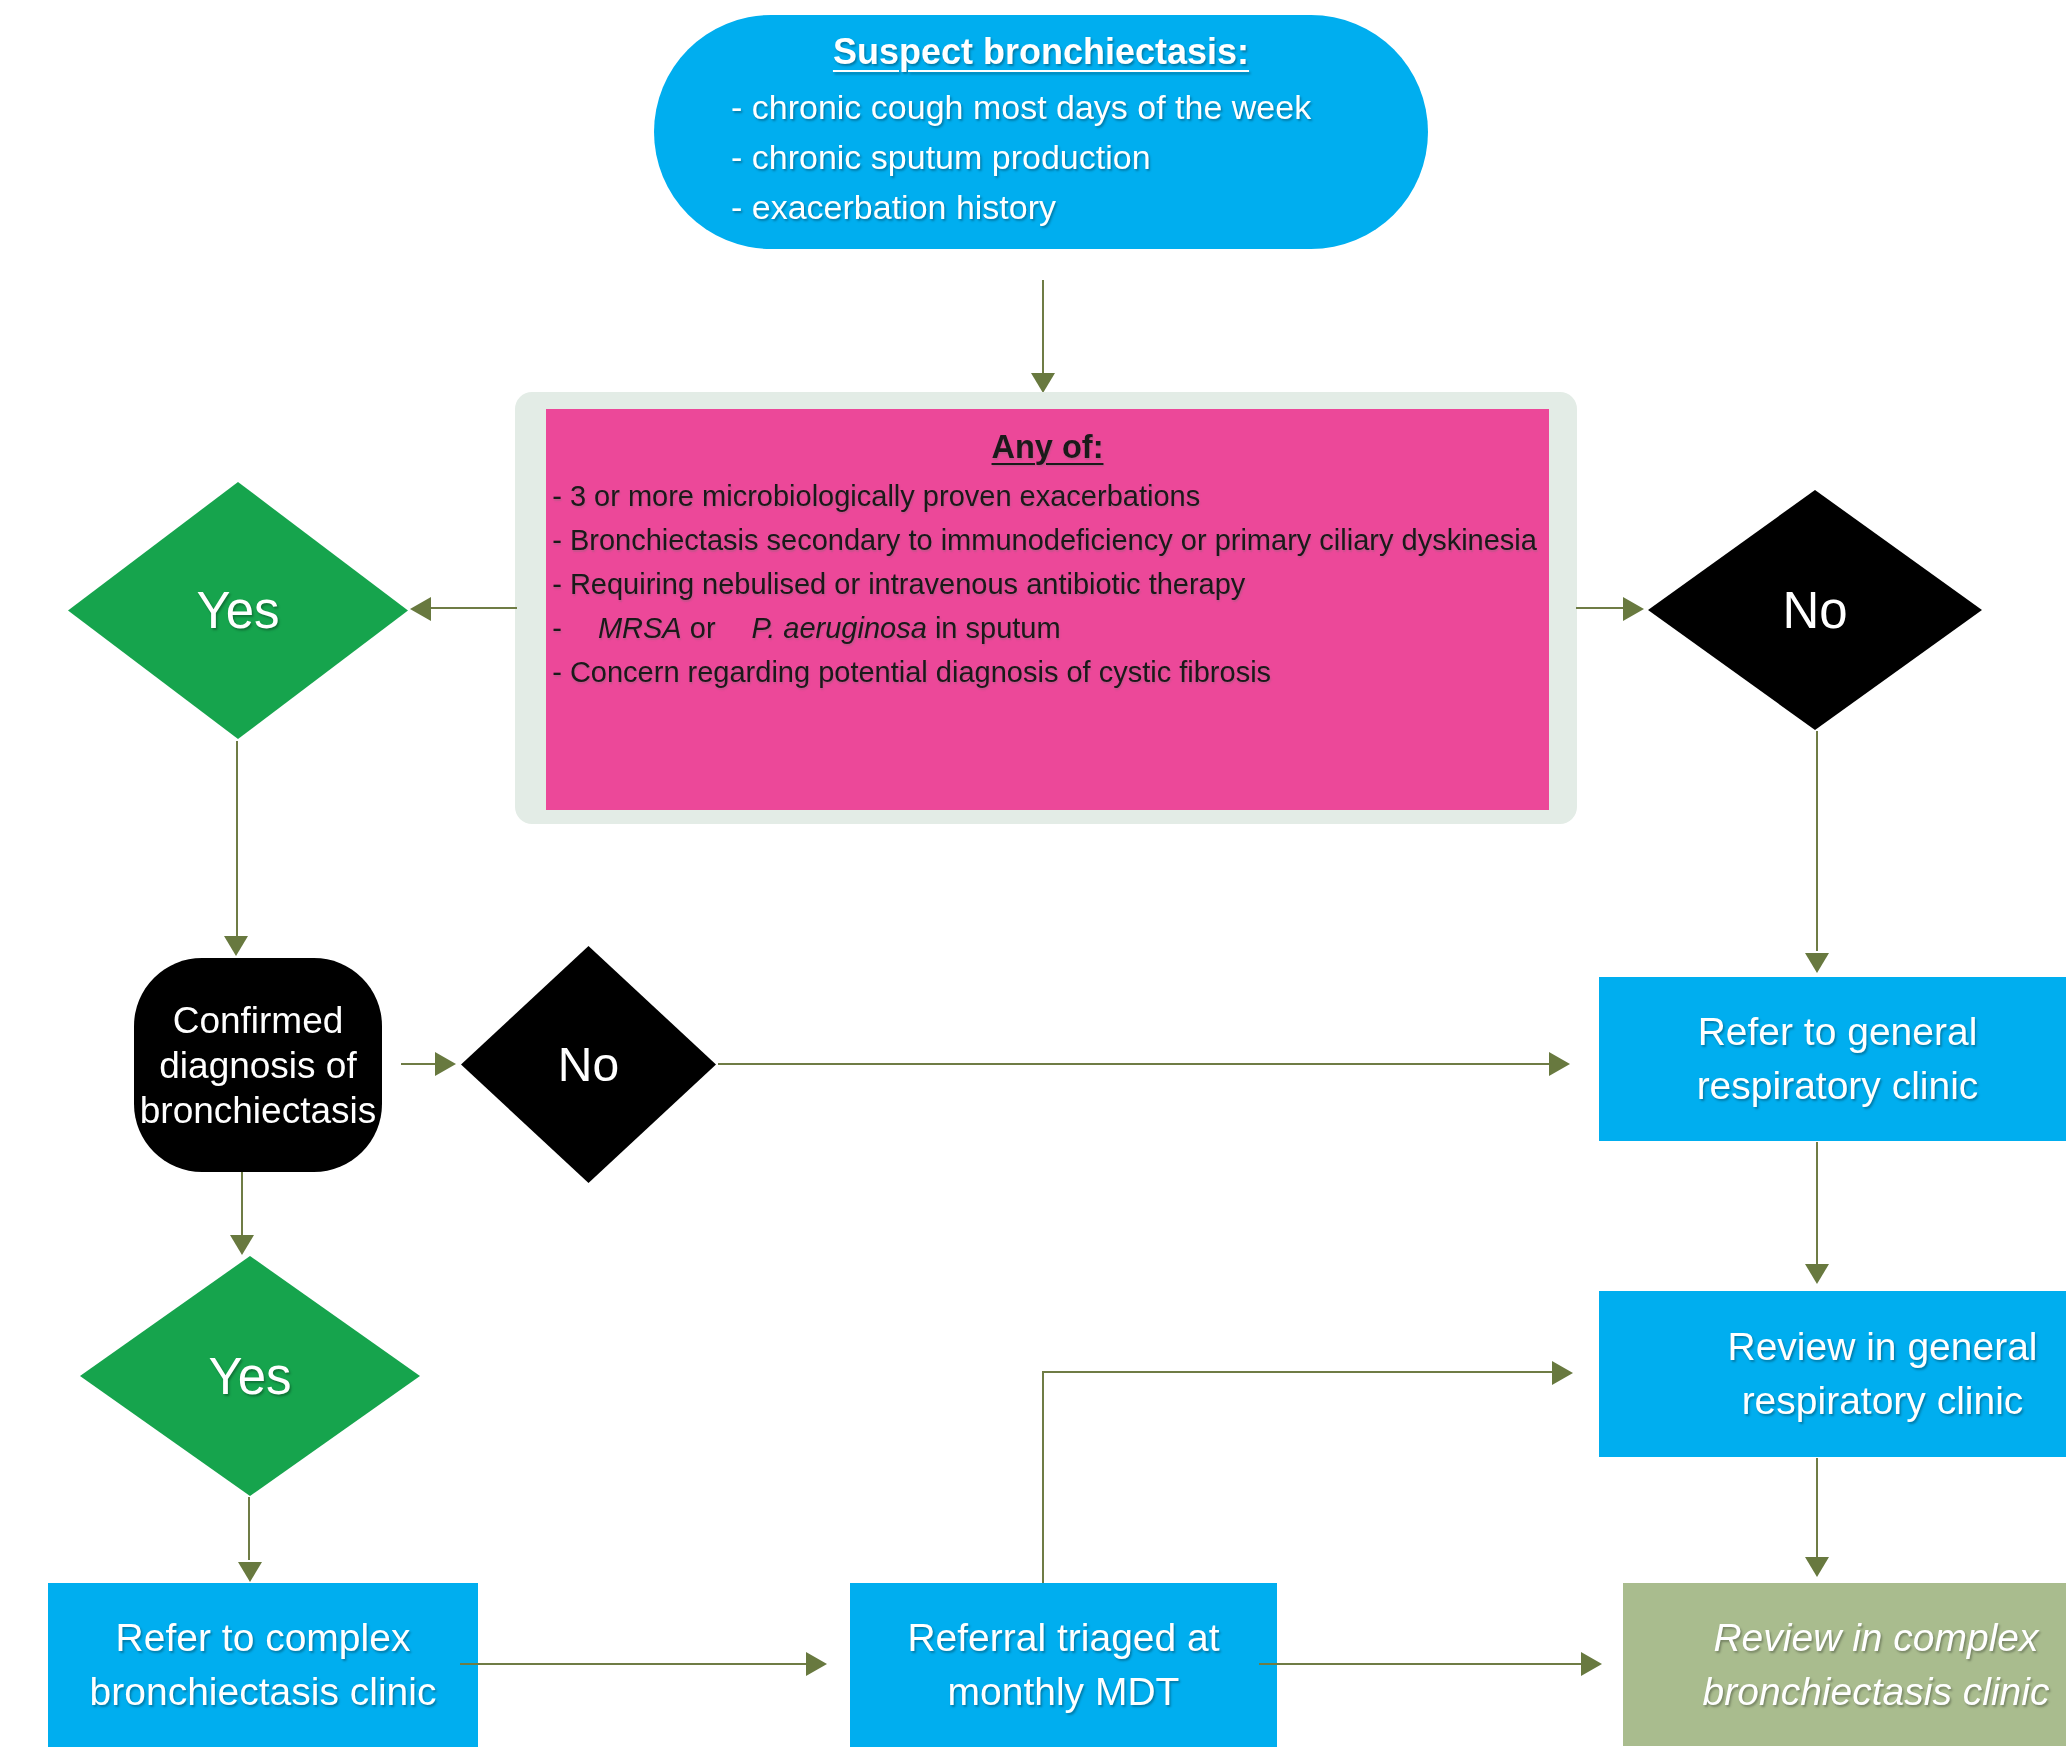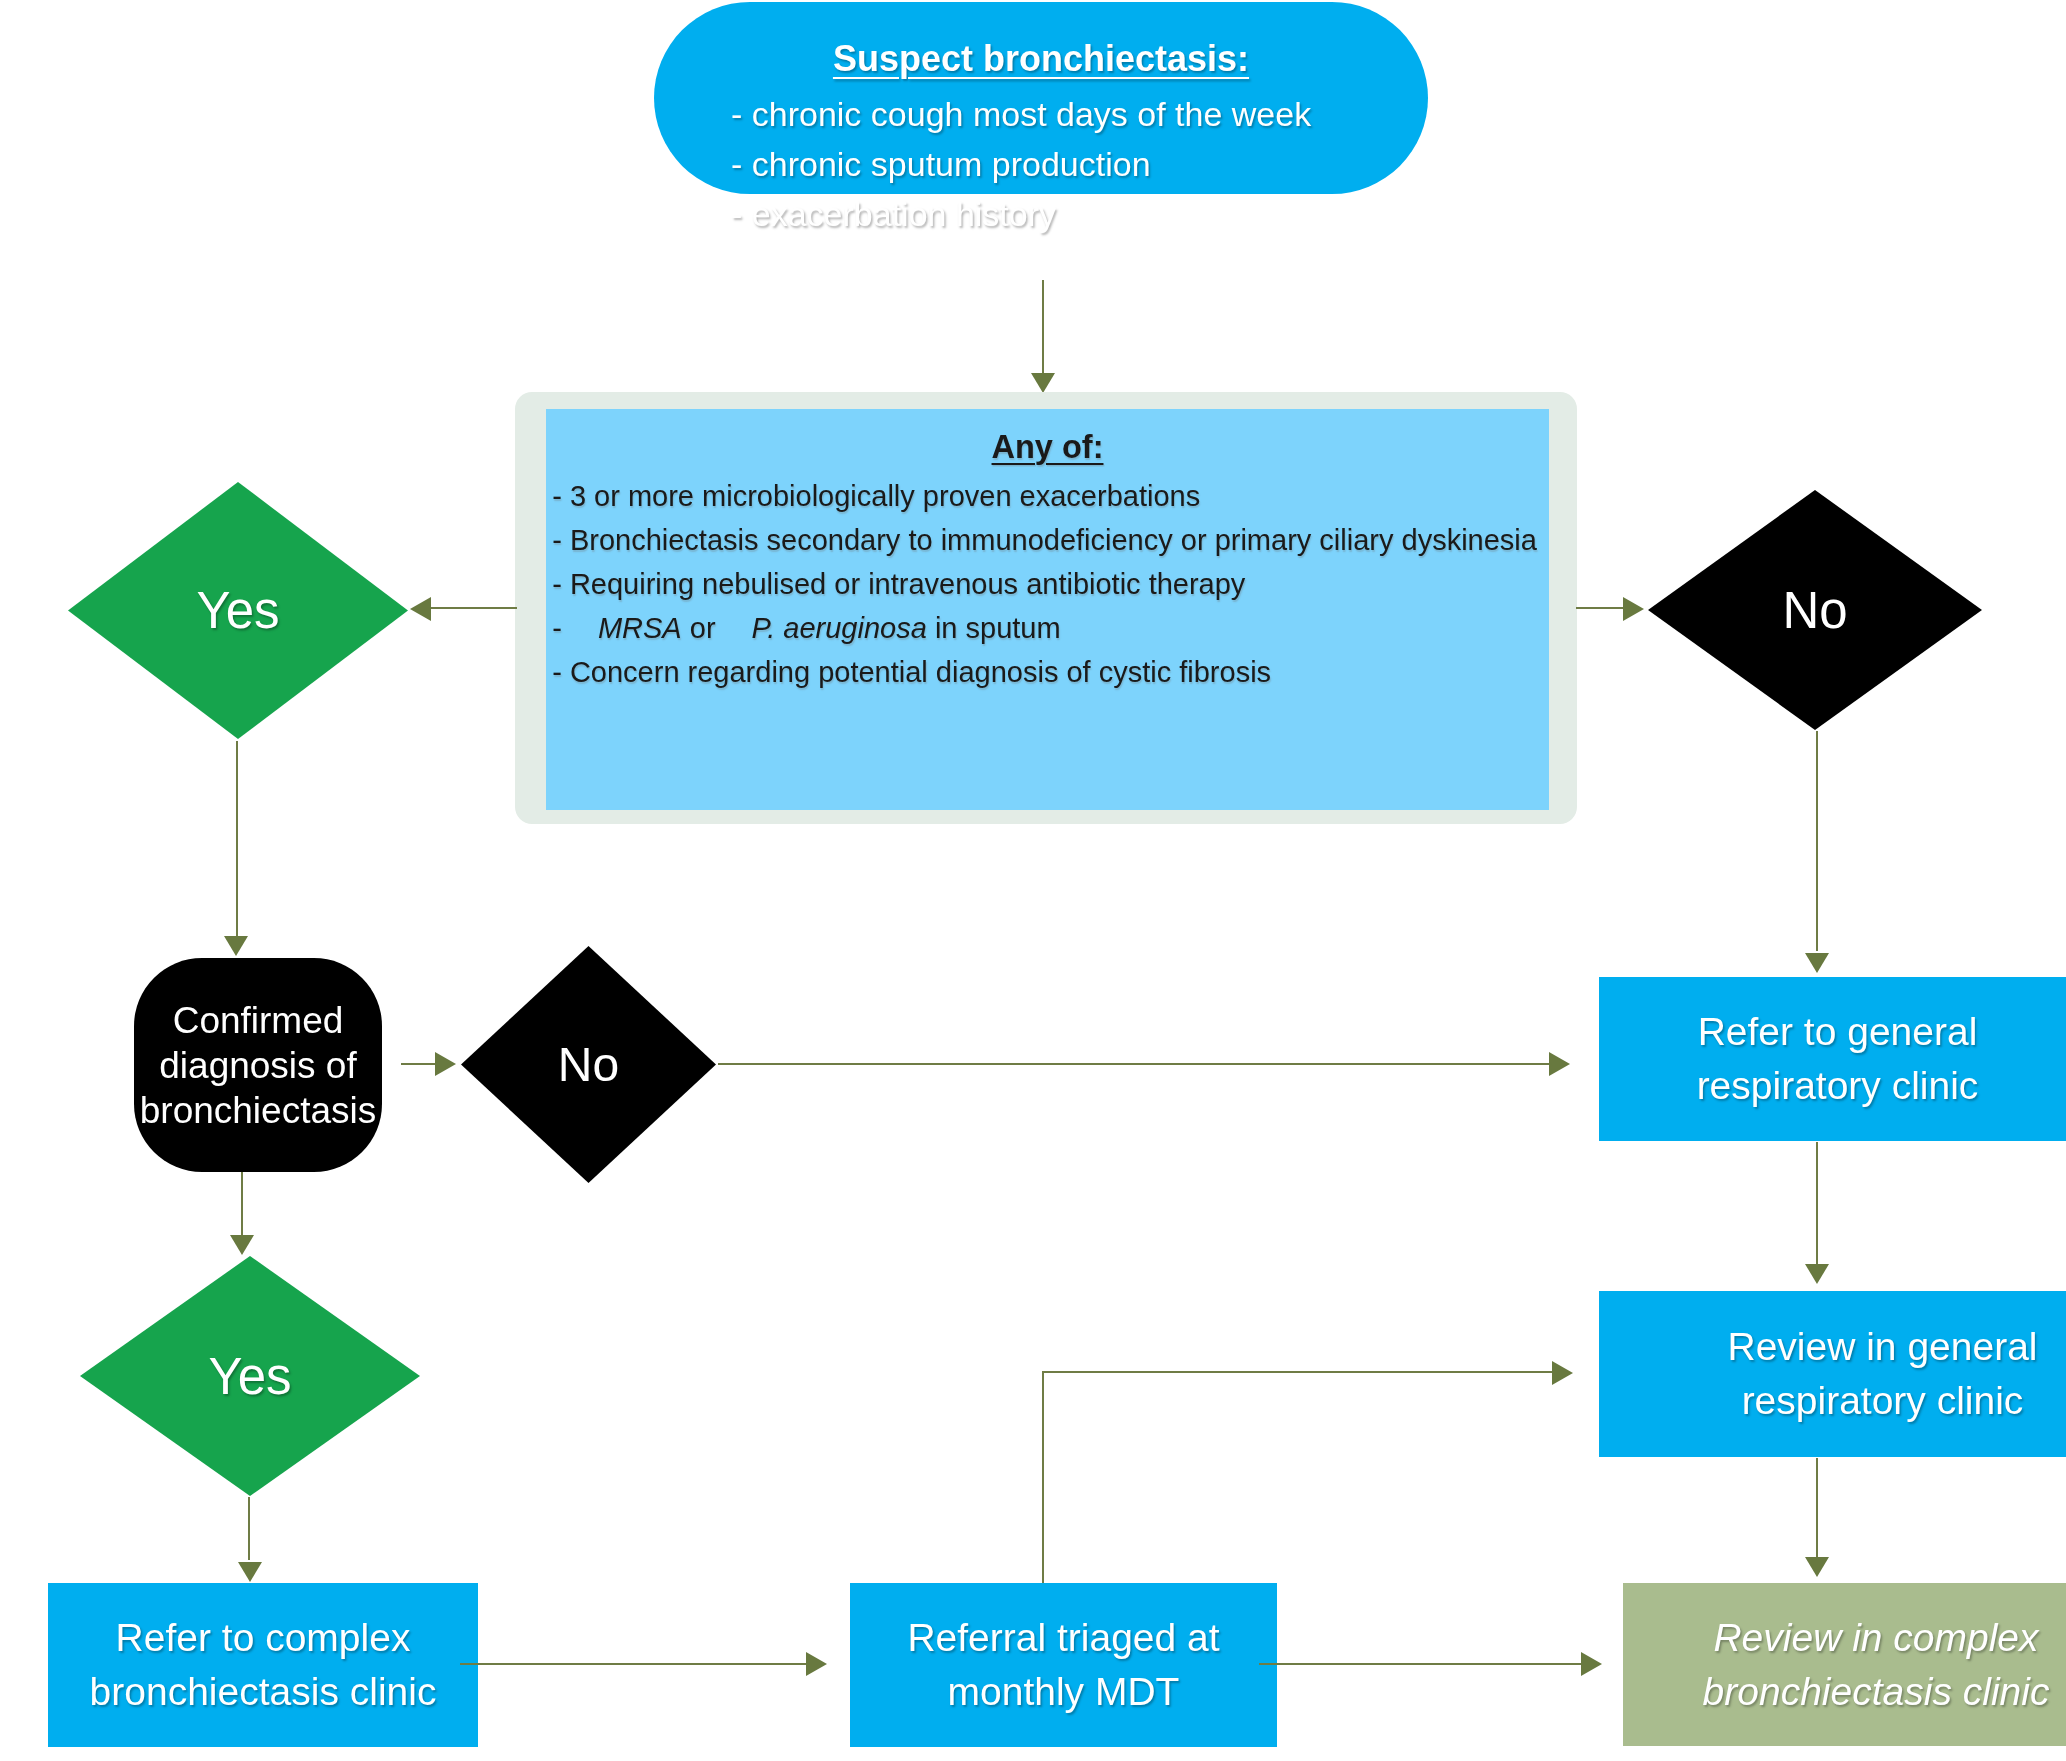--- a/index.html
+++ b/index.html
@@ -13,29 +13,29 @@
   .red{background:#000000;}
   .green{background:#16A44D;}
   .olive{background:#A9BC8E;}
   .shadowed{text-shadow:1.5px 2.3px 2.3px rgba(0,0,0,0.30);}
 
   .diamond{clip-path:polygon(50% 0%,100% 50%,50% 100%,0% 50%);font-size:51px;line-height:1;}
 
   .biglabel{font-size:39px;line-height:54px;font-weight:400;margin-left:20px;}
 
   
-  .suspect{left:654px;top:2px;width:774px;height:192px;border-radius:120px;
-           display:block;text-align:left;padding-top:34px;}
+  .suspect{left:654px;top:15px;width:774px;height:234px;border-radius:120px;
+           display:block;text-align:left;padding-top:14px;}
   .suspect .ttl{display:block;text-align:center;font-weight:bold;font-size:36px;line-height:45px;
                 text-decoration:underline;text-decoration-thickness:2.3px;text-underline-offset:6.2px;}
   .suspect .bullets{margin-top:7.7px;padding-left:77px;font-size:34px;line-height:50px;}
 
   
   .criteria{position:absolute;left:515px;top:392px;width:1062px;height:432px;box-sizing:border-box;
-            background:#7dd3fc;border-style:solid;border-color:#E3ECE6;
+            background:#ec4899;border-style:solid;border-color:#E3ECE6;
             border-width:17px 28px 14px 31px;border-radius:17px;color:#1a1a1a;}
   .criteria .ttl{margin-top:18.6px;text-align:center;font-weight:bold;font-size:32.5px;line-height:39px;
                  text-decoration:underline;text-decoration-thickness:2.3px;text-underline-offset:5.4px;
                  text-shadow:0.8px 1.5px 1.5px rgba(110,110,110,0.30);}
   .criteria .bullets{margin-top:7.7px;padding:0 6.2px 0 6.2px;font-size:29px;line-height:44px;
                      text-shadow:0.8px 1.5px 1.5px rgba(110,110,110,0.30);}
 
   
   .yes1{left:68px;top:482px;width:340px;height:257px;}
   .no1{left:1648px;top:490px;width:334px;height:240px;}

